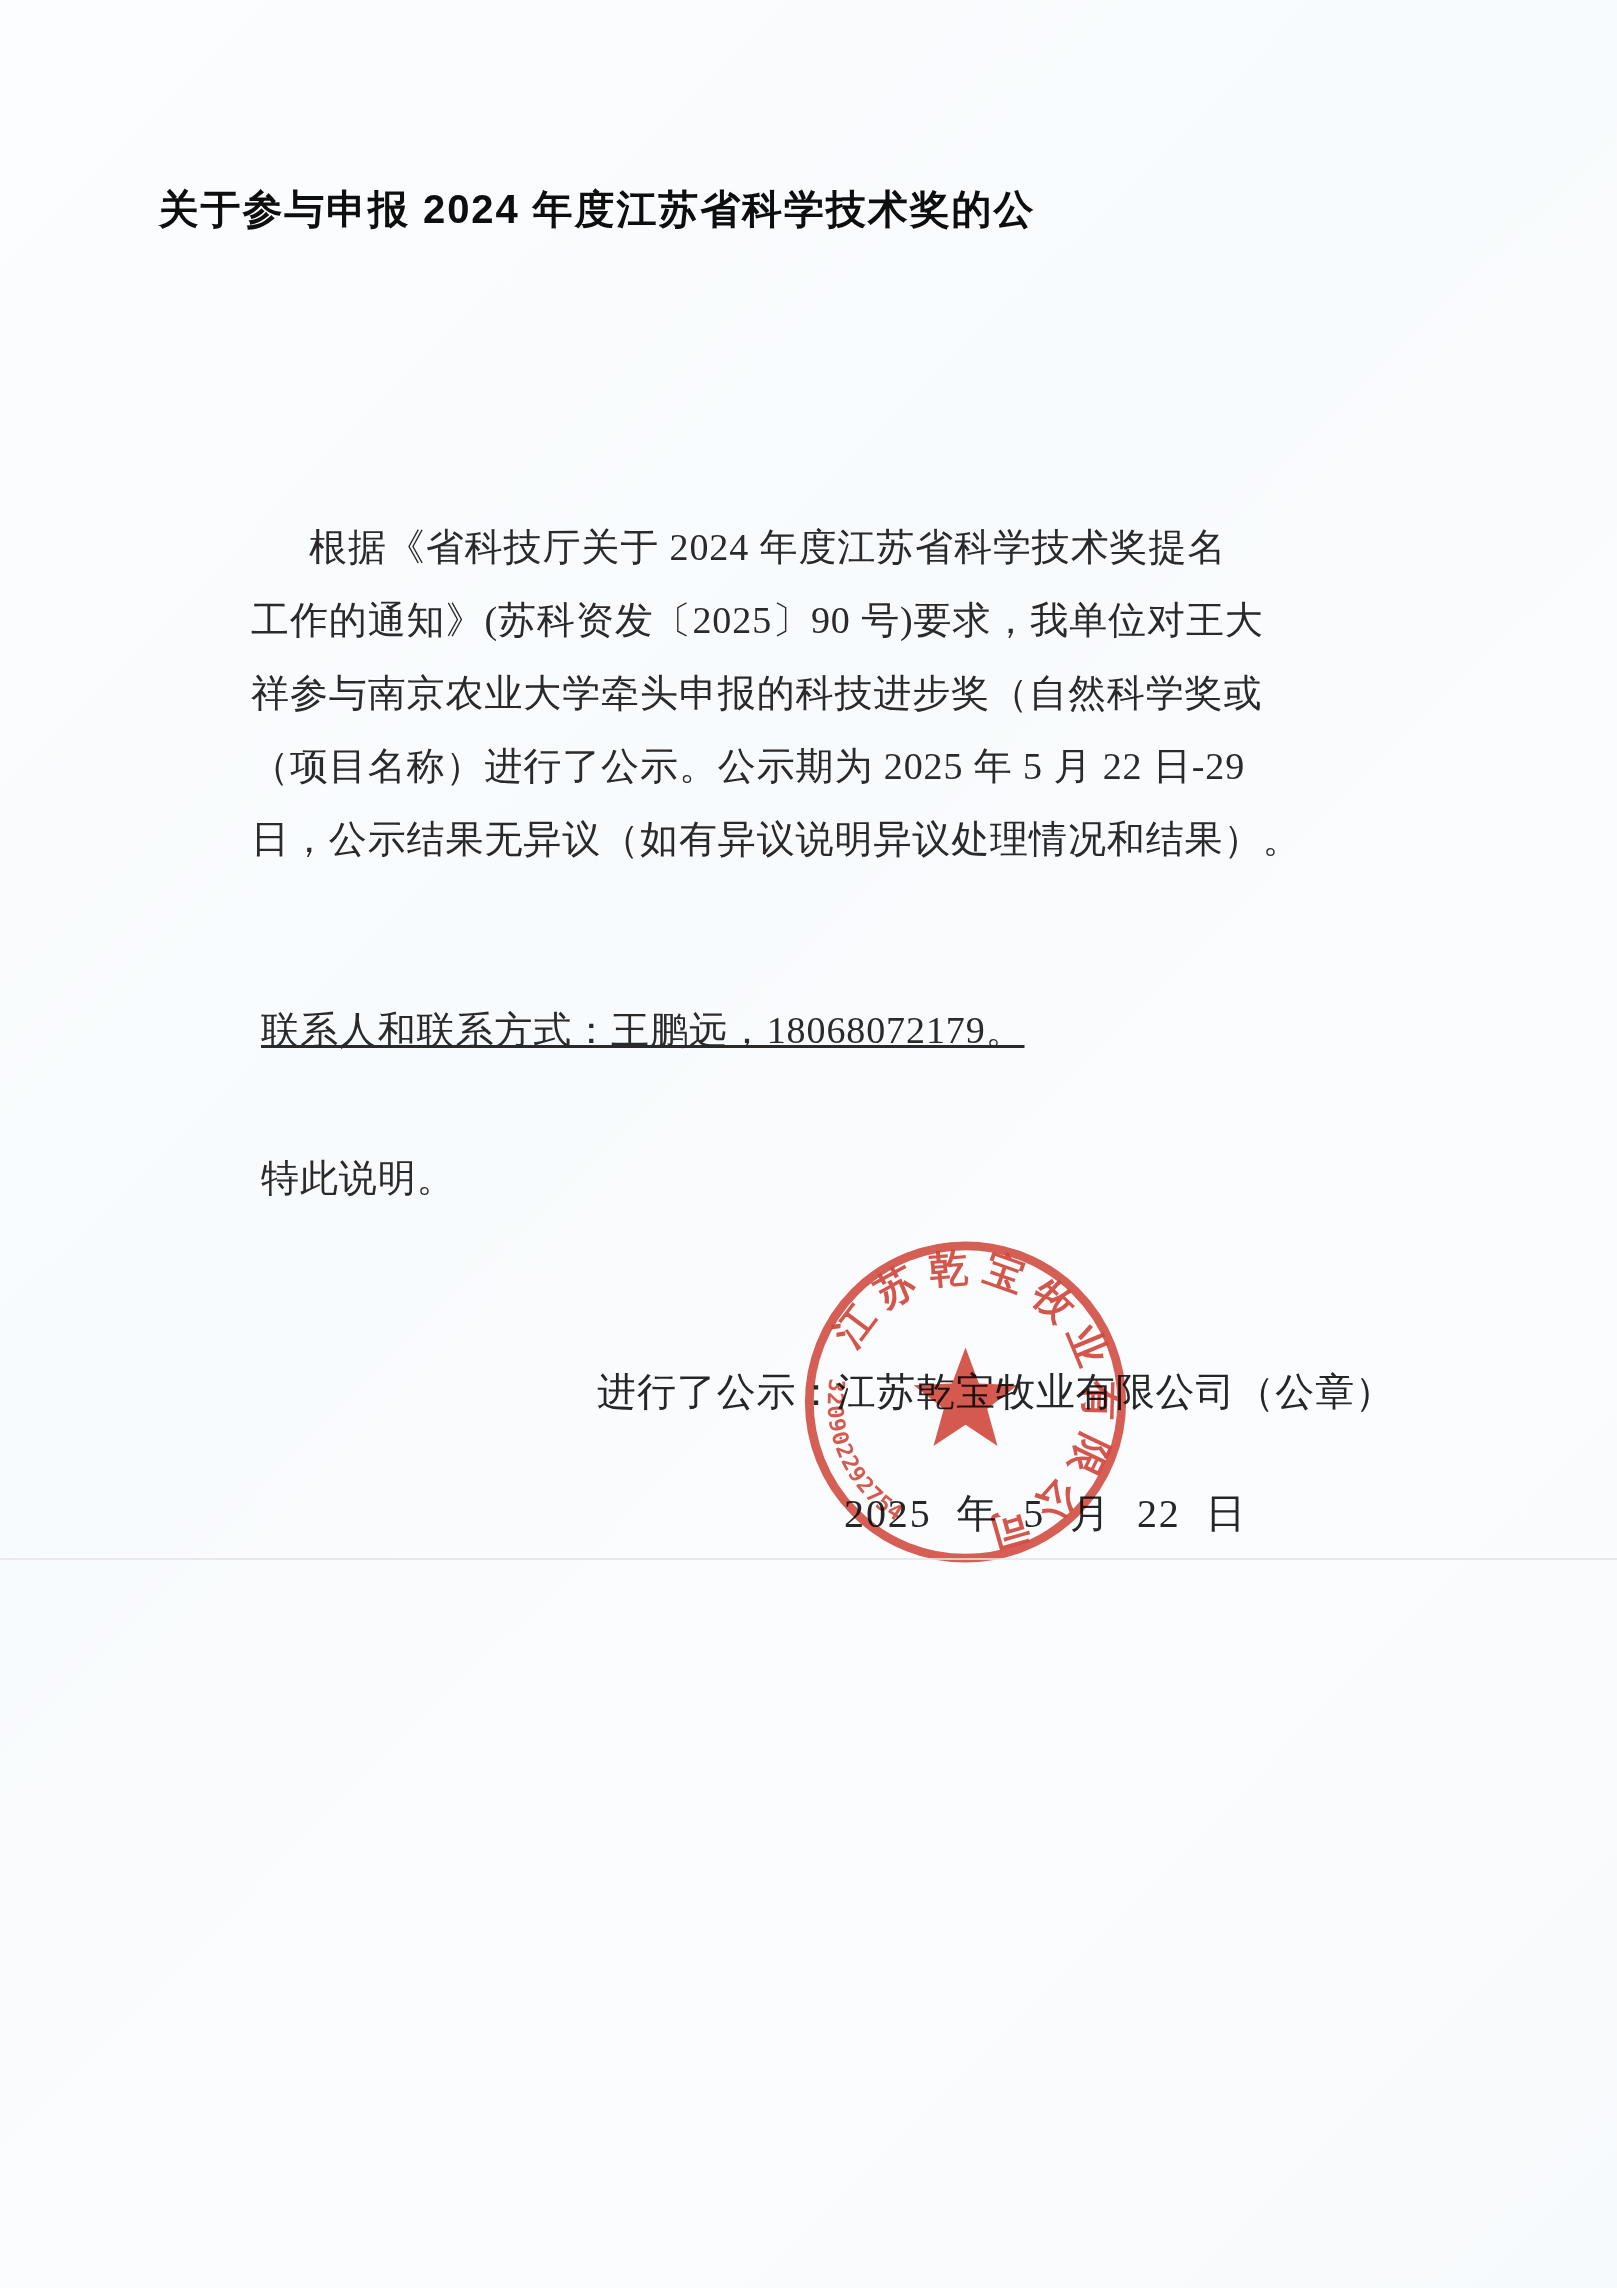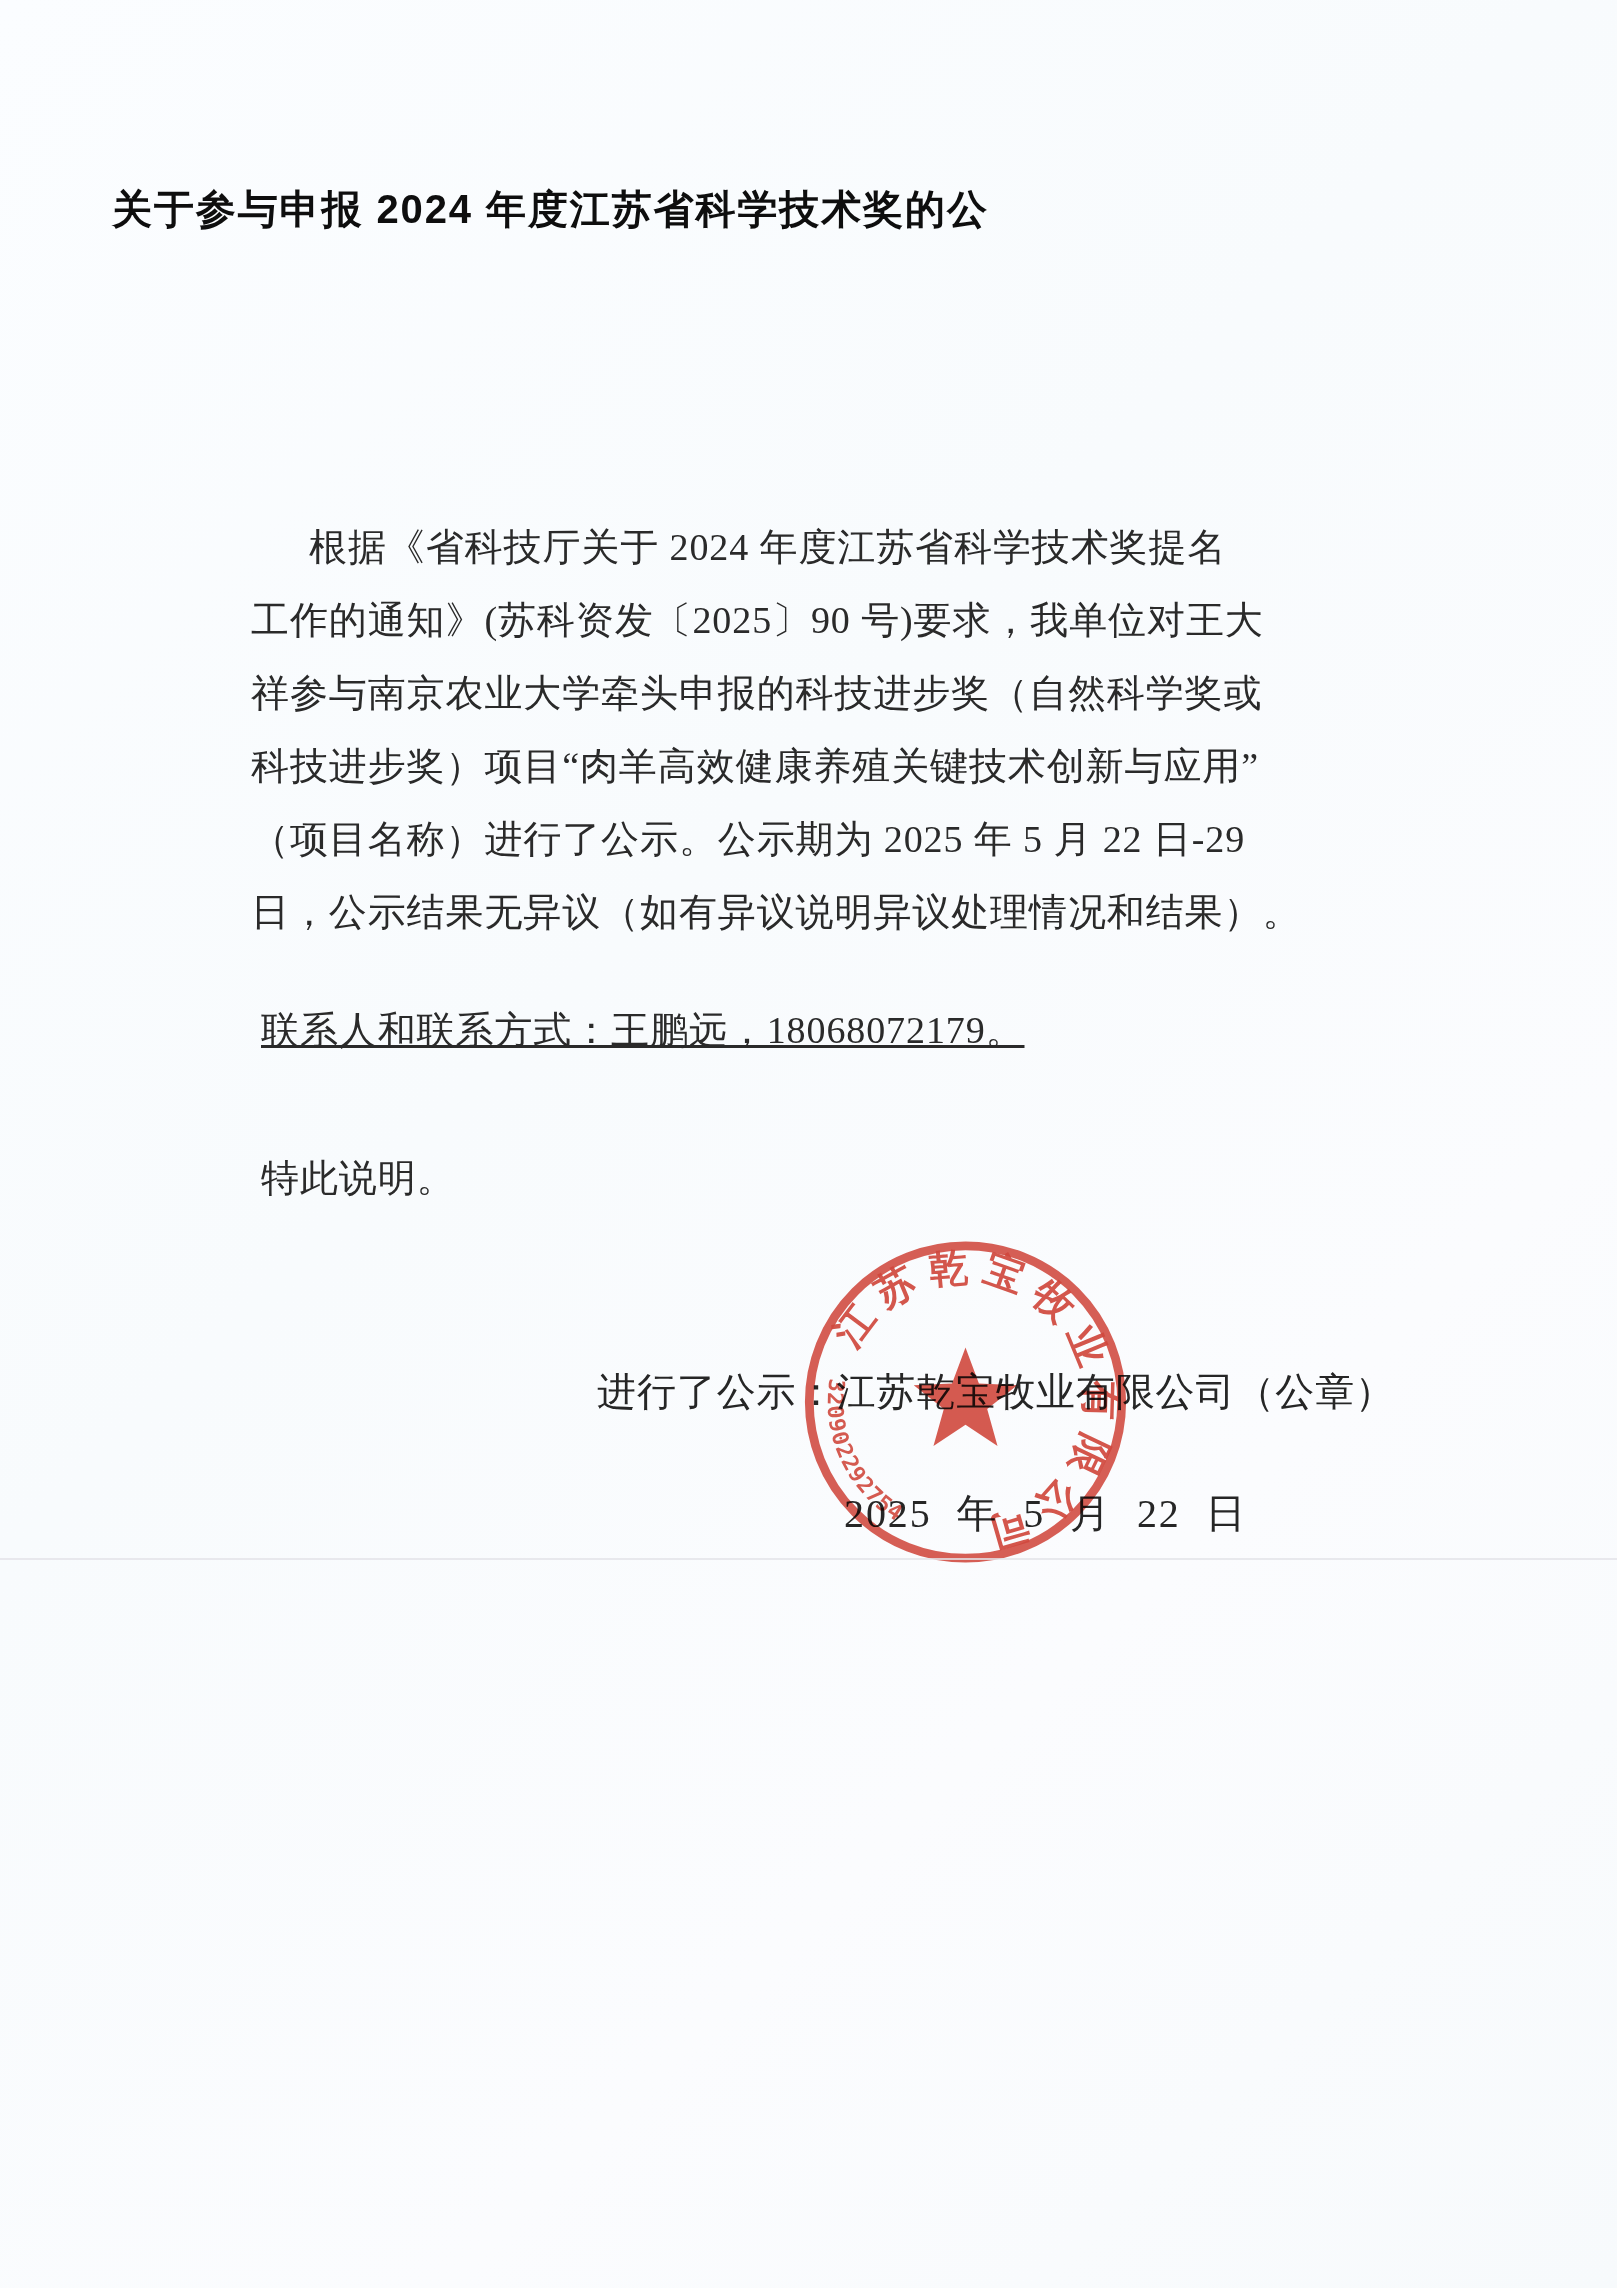--- a/index.html
+++ b/index.html
@@ -8,21 +8,21 @@
     width:1617px;height:2289px;
     margin:0 auto;
     background:linear-gradient(135deg,#fbfdff 0%,#f8fbfd 40%,#fbfcfe 70%,#f7fafc 100%);
     overflow:hidden;
     font-family:"Liberation Serif","DejaVu Serif",serif;
     color:#262626;
   }
   .title{
     position:absolute;
     left:112px;top:170px;width:970px;
-    text-align:left;
+    text-align:center;
     font-family:"Liberation Sans","DejaVu Sans",sans-serif;
     font-weight:700;
     font-size:40px;
     line-height:78px;
     color:#0e0e0e;
     letter-spacing:1.9px;
   }
   .bodytext{
     position:absolute;
     left:203px;top:511px;width:1100px;
@@ -87,21 +87,20 @@
 <div class="page">
 
   <div class="title">
     <div>关于参与申报 2024 年度江苏省科学技术奖的公</div>
   </div>
 
   <div class="bodytext">
     <div class="line indent">根据《省科技厅关于 2024 年度江苏省科学技术奖提名</div>
     <div class="line">工作的通知》(苏科资发〔2025〕90 号)要求，我单位对王大</div>
     <div class="line">祥参与南京农业大学牵头申报的科技进步奖（自然科学奖或</div>
-    <div class="line">科技进步奖）项目“肉羊高效健康养殖关键技术创新与应用”</div>
     <div class="line">（项目名称）进行了公示。公示期为 2025 年 5 月 22 日-29</div>
     <div class="line">日，公示结果无异议（如有异议说明异议处理情况和结果）。</div>
   </div>
 
   <div class="contact indent">联系人和联系方式：王鹏远，18068072179。</div>
 
   <div class="closing indent">特此说明。</div>
 
   <div class="signature">进行了公示：江苏乾宝牧业有限公司（公章）</div>
 

